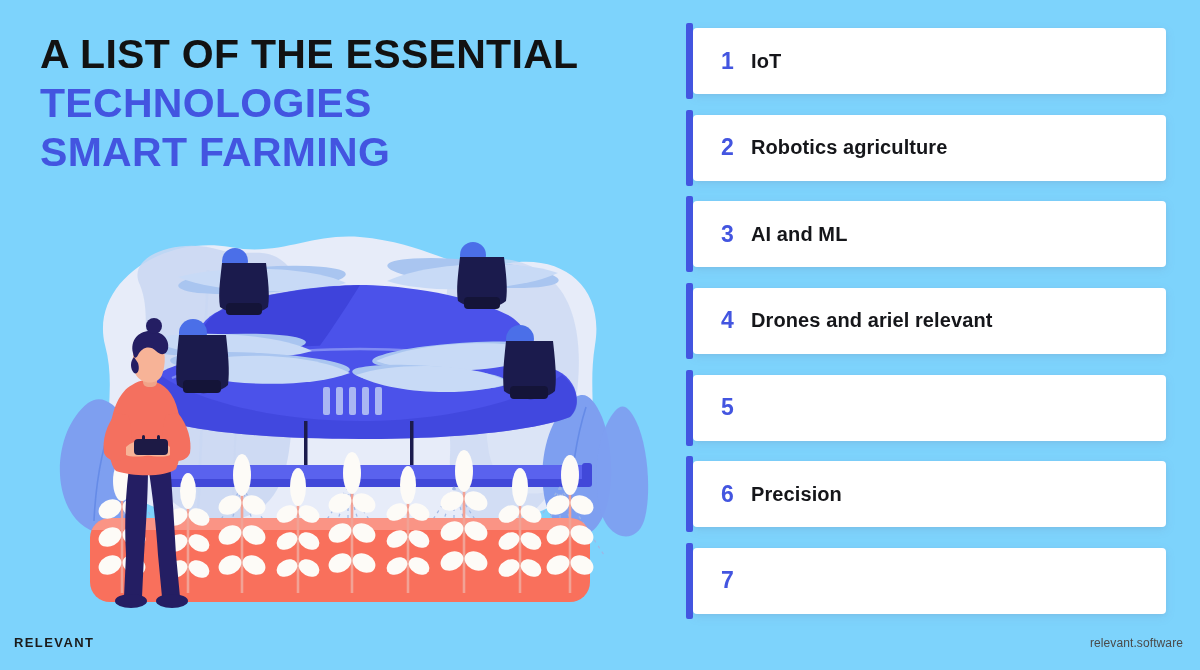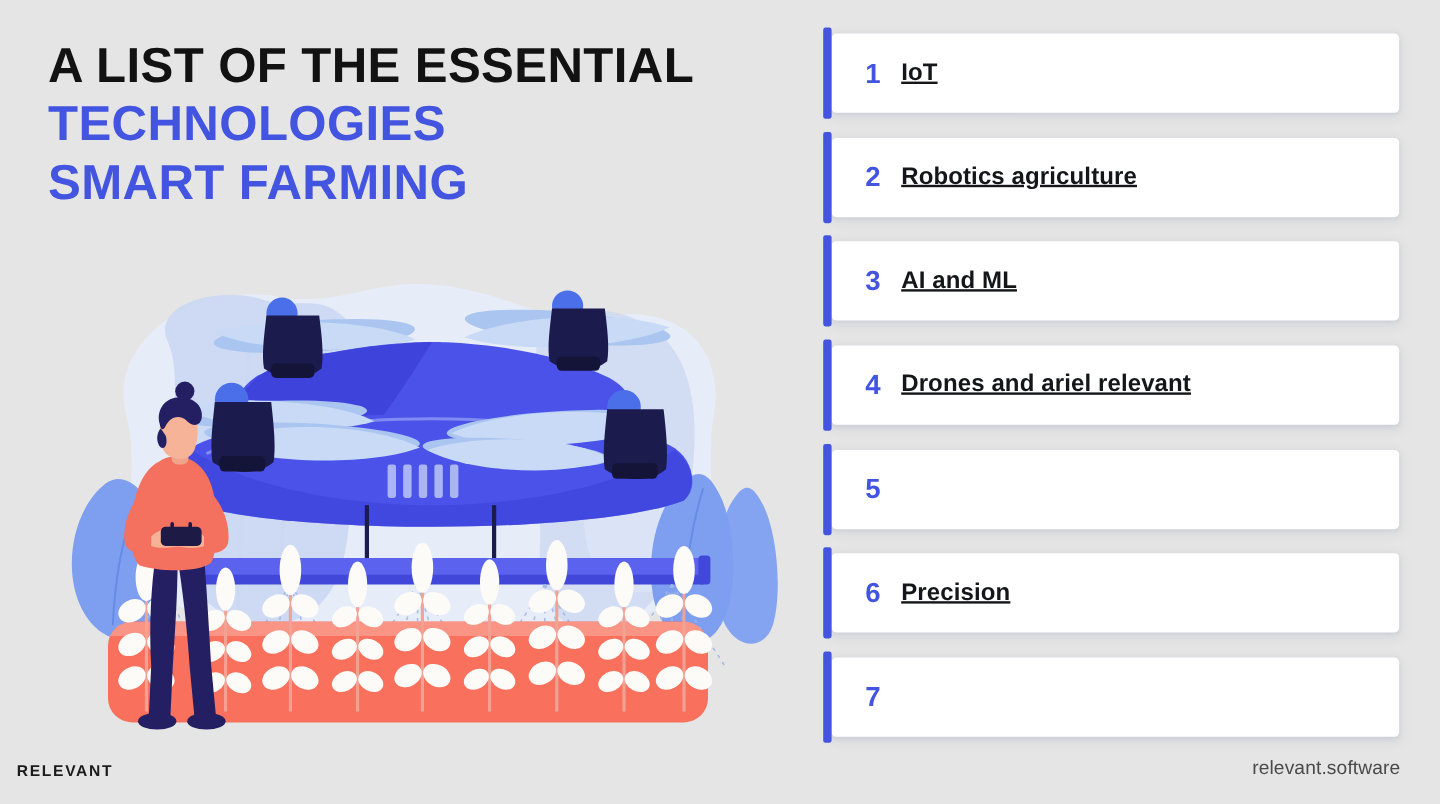--- a/index.html
+++ b/index.html
@@ -9,21 +9,21 @@
     height: 670px;
     background: #ffffff;
     font-family: "Liberation Sans", sans-serif;
     overflow: hidden;
   }
 
   #page {
     position: relative;
     width: 1200px;
     height: 670px;
-    background: #e5e5e5;
+    background: #7dd3fc;
   }
 
   
   #left-col {
     position: absolute;
     left: 0; top: 0;
     width: 670px; height: 670px;
   }
 
   #title-block {
@@ -93,38 +93,37 @@
     font-weight: bold;
     color: #4355E0;
     font-family: "Liberation Sans", sans-serif;
   }
   .row-label {
     font-size: 20px;
     font-weight: bold;
     color: #15161A;
     letter-spacing: 0.1px;
     font-family: "Liberation Sans", sans-serif;
-    text-decoration: underline;
   }
 
   
   #footer-logo {
     position: absolute;
     left: 14px;
     bottom: 20px;
     font-size: 13px;
     font-weight: bold;
     letter-spacing: 1.4px;
     color: #1B1B1B;
   }
   #footer-url {
     position: absolute;
-    right: 33px;
+    right: 17px;
     bottom: 20px;
-    font-size: 16px;
+    font-size: 12px;
     color: #4A4A4A;
     letter-spacing: 0.1px;
   }
 </style>
 </head>
 <body>
 
 <div id="page">
 
   <div id="left-col">

